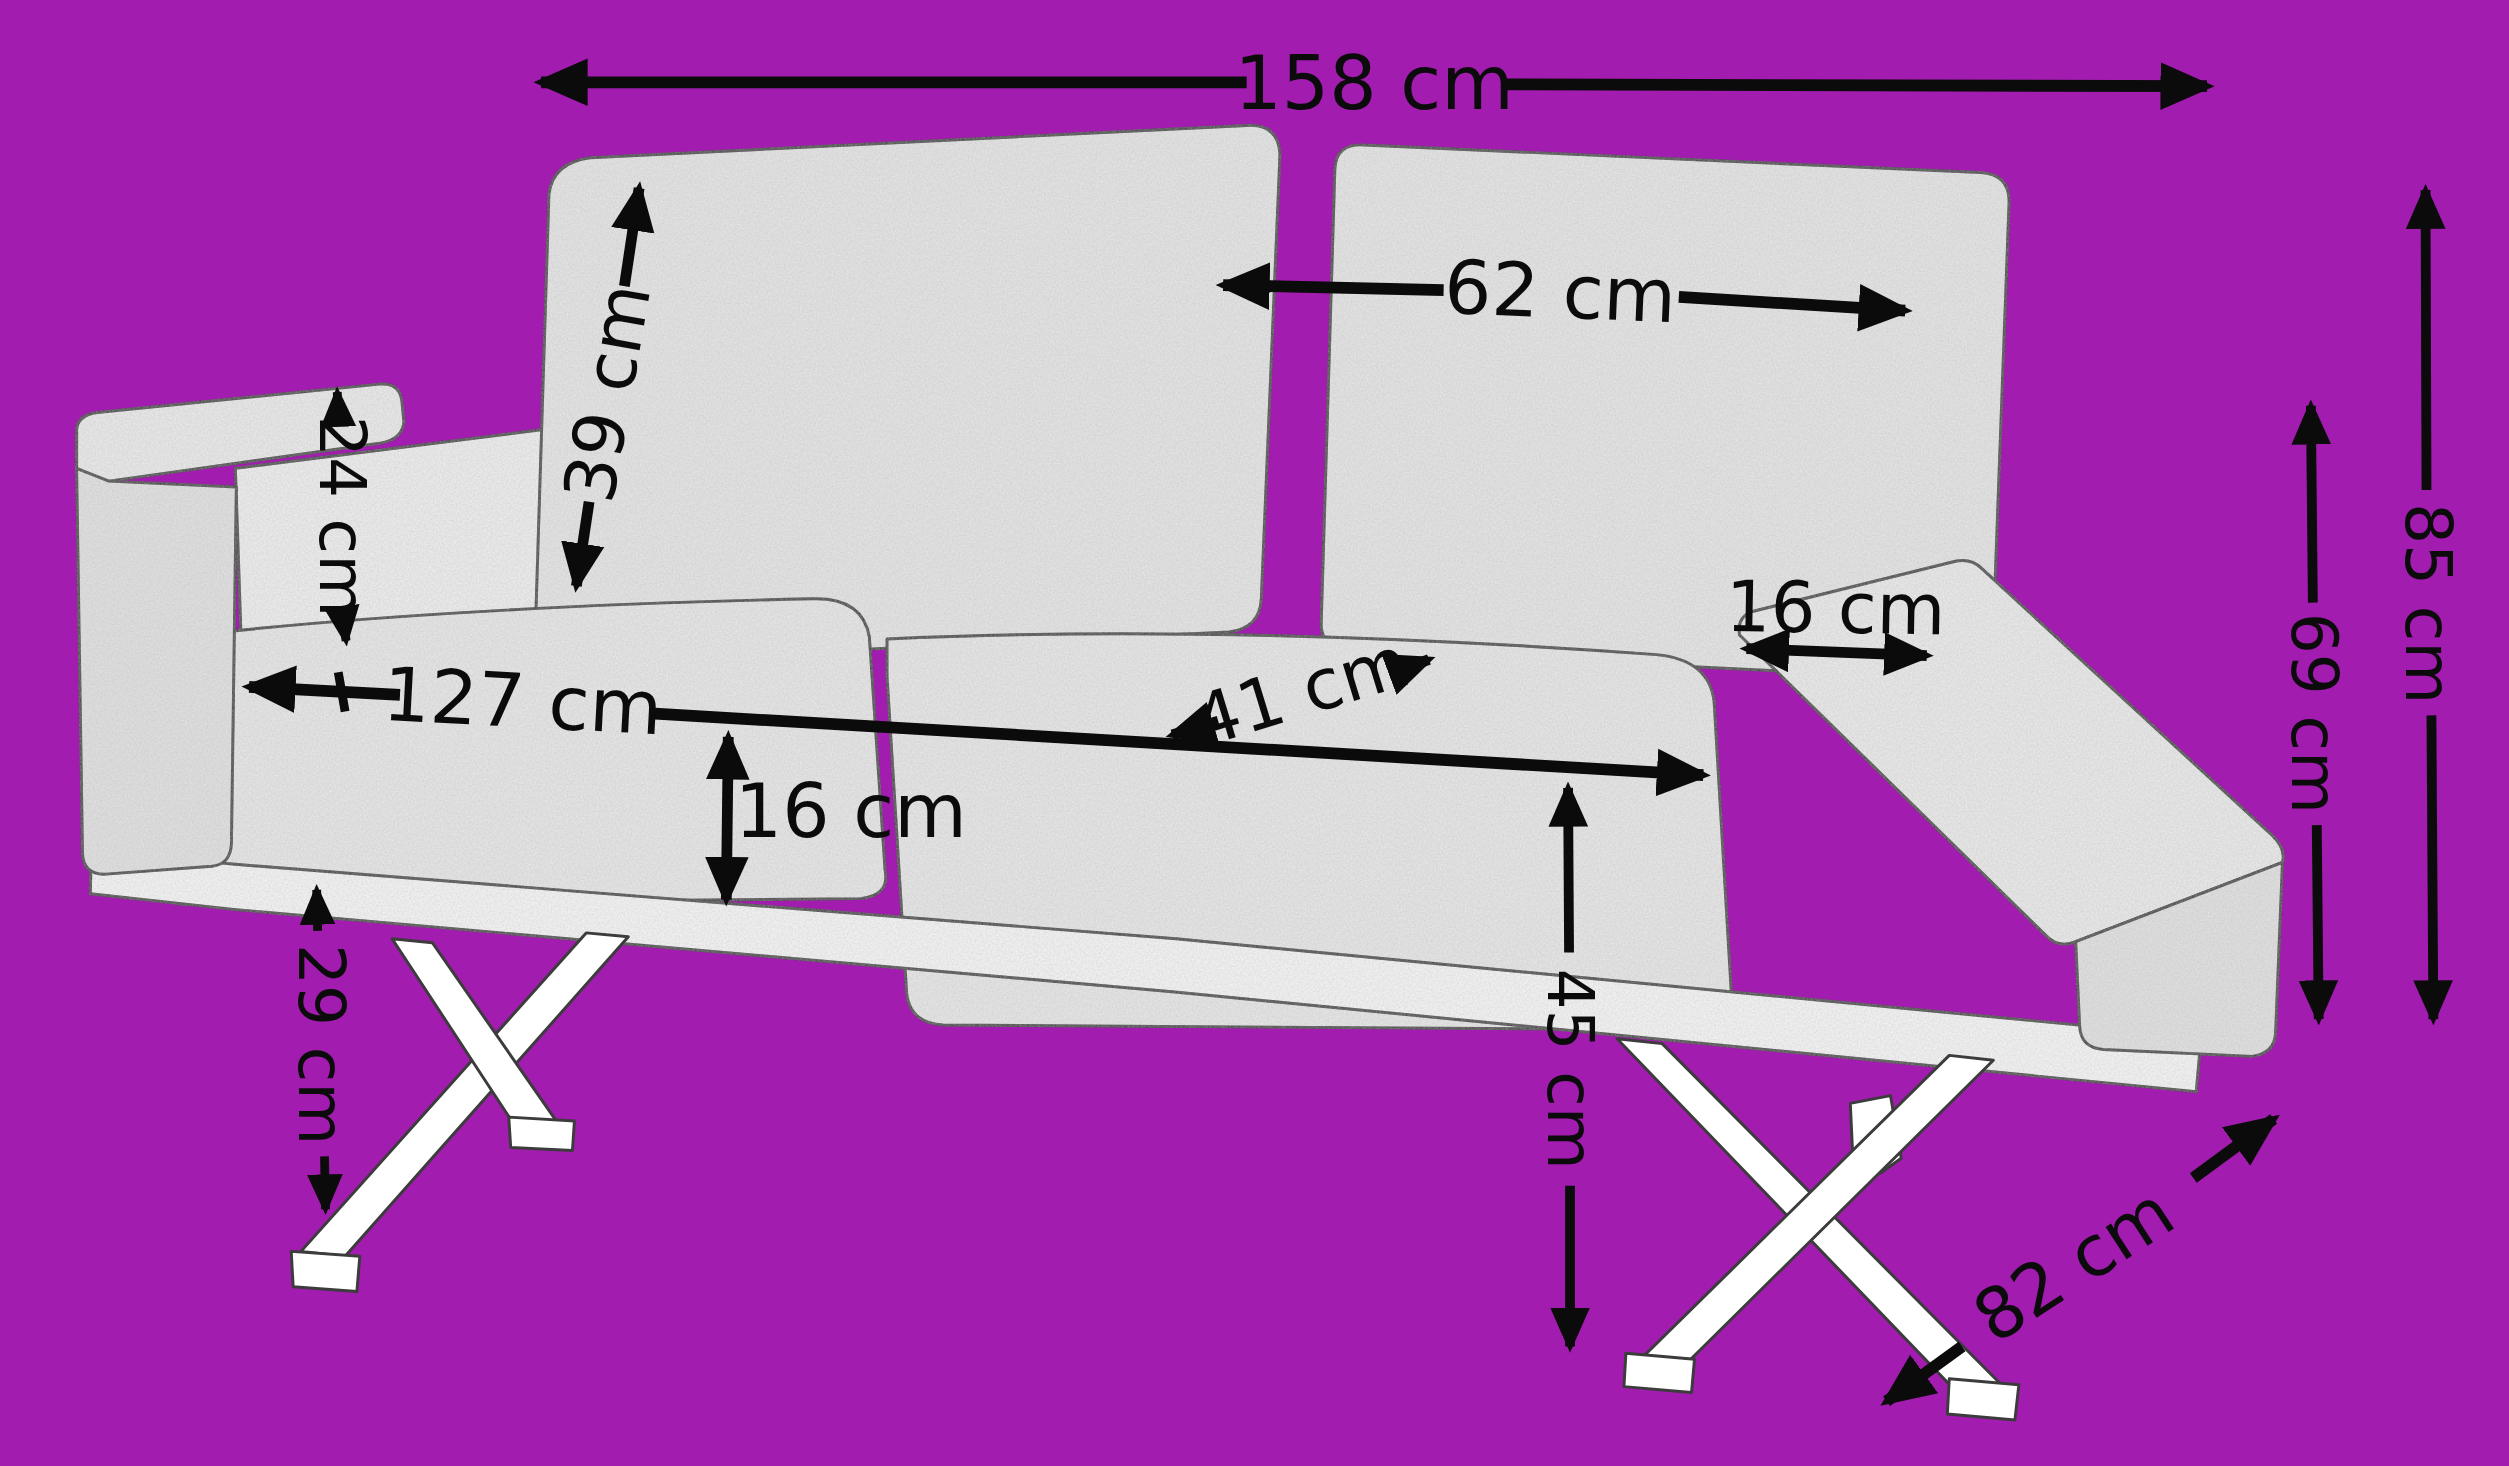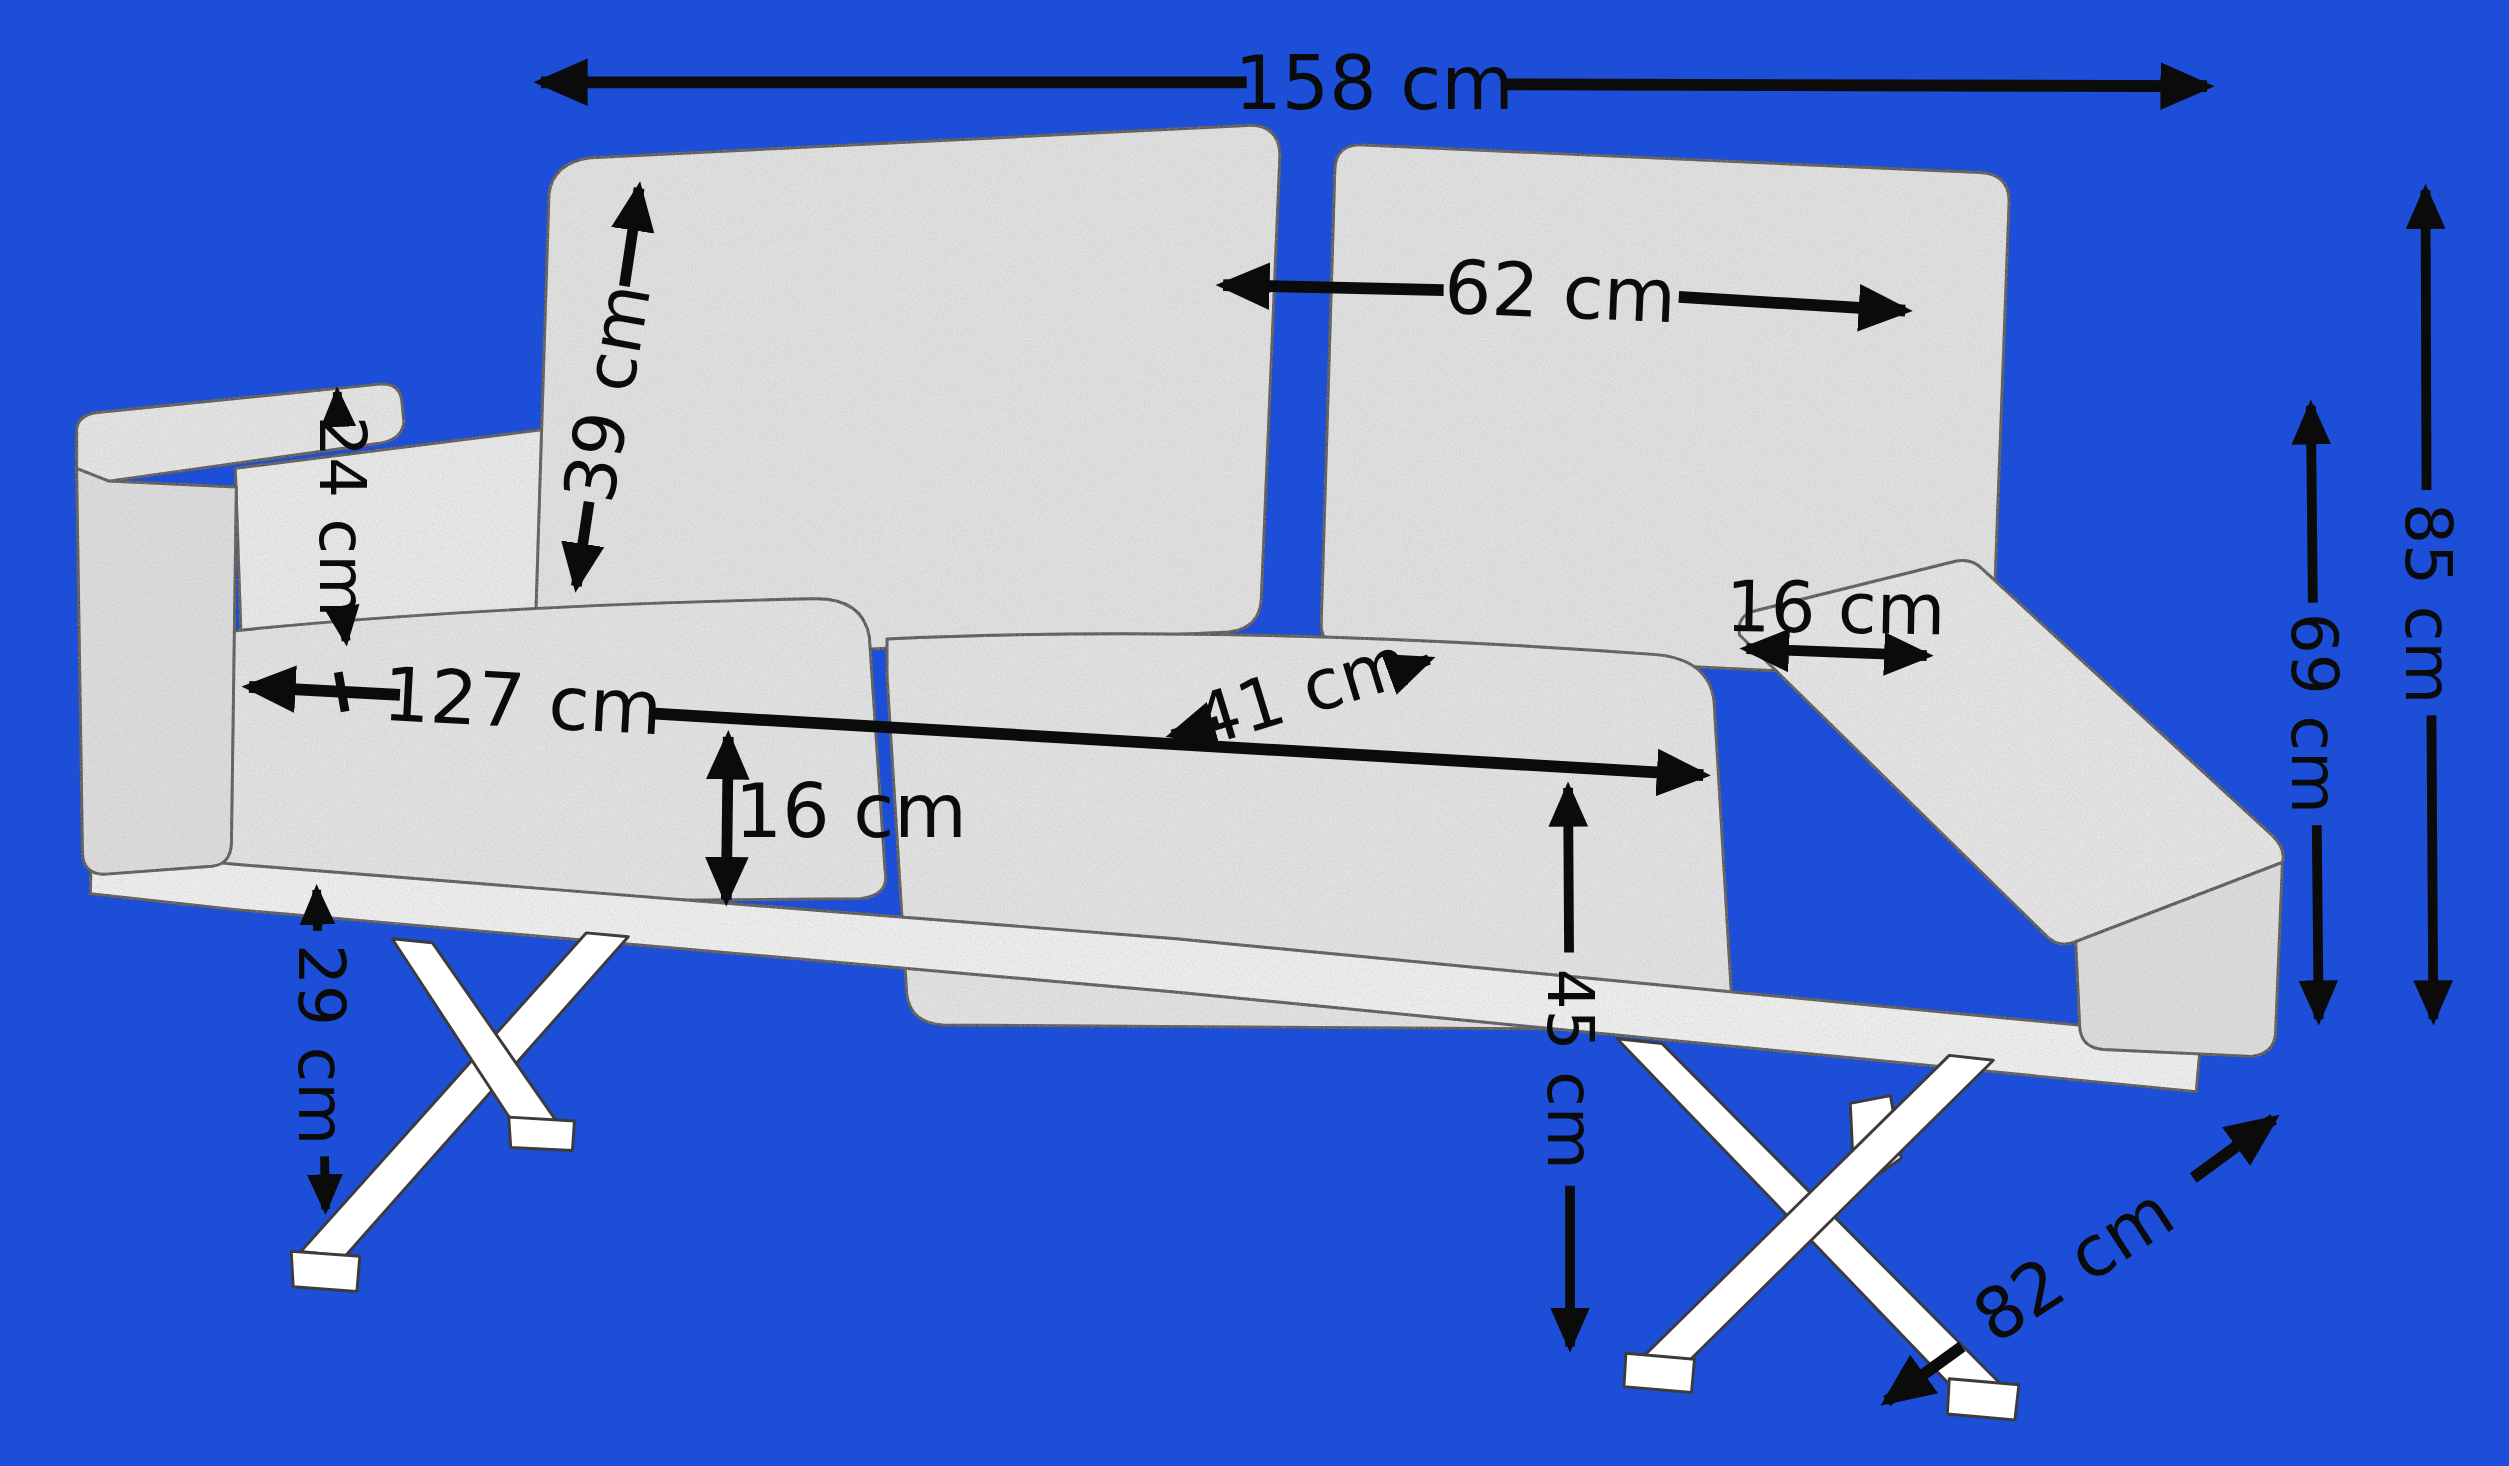--- a/index.html
+++ b/index.html
@@ -1,19 +1,19 @@
 <!DOCTYPE html>
 <html><head>
 <meta charset="utf-8">
 <style>
   html,body{margin:0;padding:0;background:#ffffff;}
   .stage{
     position:relative;
     width:2509px;height:1466px;
-    background:#1d4ed8;
+    background:#a21caf;
     overflow:hidden;
     font-family:"DejaVu Sans", sans-serif;
   }
   svg{display:block;}
   text.dim{
     font-family:"DejaVu Sans", sans-serif;
     fill:#0b0b0b;
     text-anchor:middle;
     dominant-baseline:central;
   }

